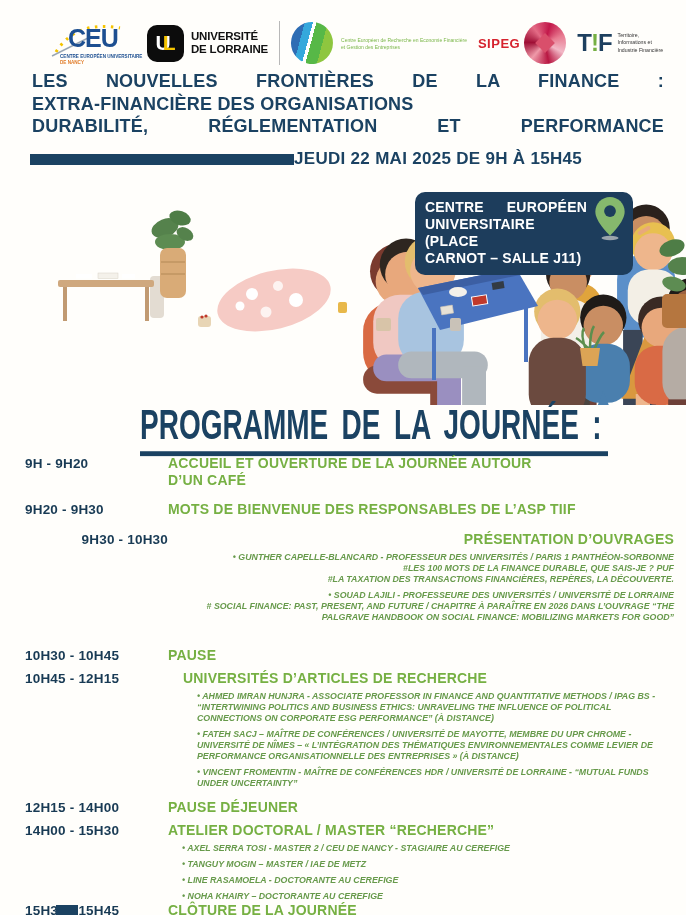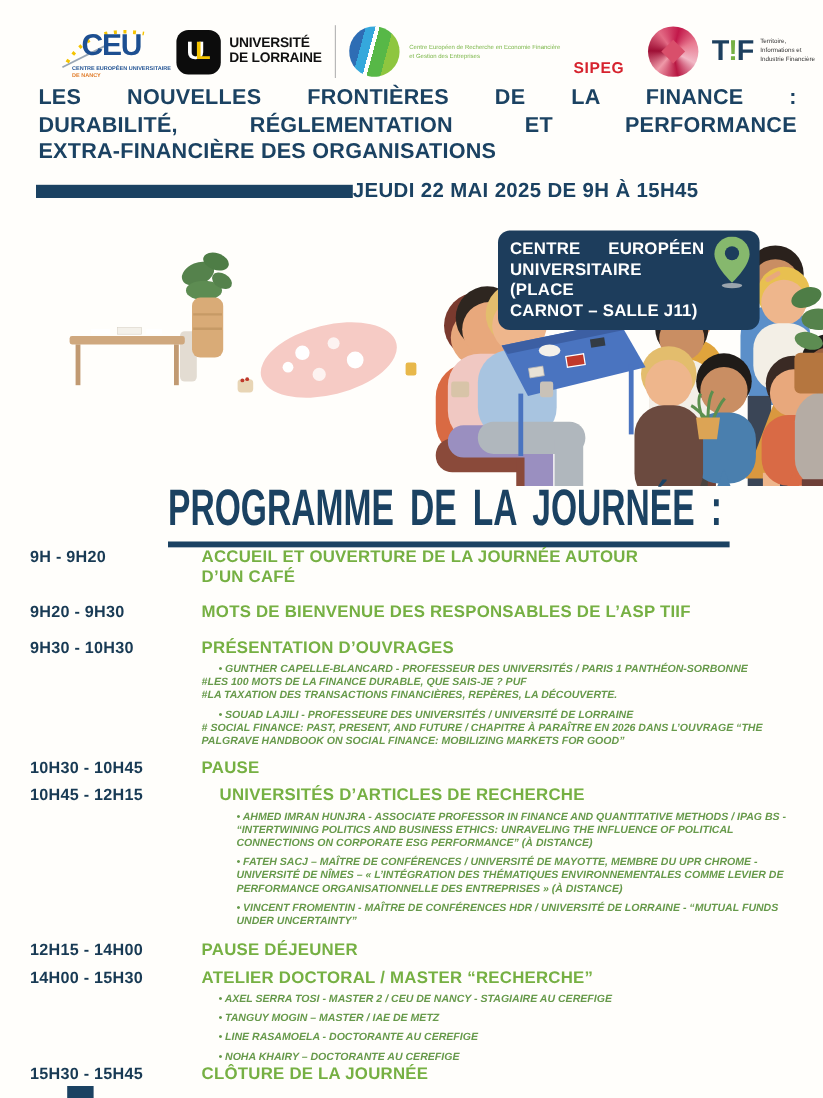--- a/index.html
+++ b/index.html
@@ -17,21 +17,21 @@
   .ul-box{width:37px;height:37px;background:#0c0c0c;border-radius:10px;display:flex;align-items:center;justify-content:center;font-weight:bold;font-size:21px;}
   .ul-box .u{color:#fff;}
   .ul-box .l{color:#f5c400;margin-left:-8px;}
   .ul-name{font-size:11.5px;font-weight:bold;color:#111;line-height:1.1;letter-spacing:-0.2px;}
   .logo-sep{width:1px;height:44px;background:#b8b8b8;flex:none;}
   .logo-cerefige{display:flex;align-items:center;gap:8px;flex:none;}
   .cerefige-swoosh{width:42px;height:42px;border-radius:50%;transform:rotate(-10deg);
      background:linear-gradient(115deg,#2e6db4 0 28%,#35a8dc 28% 42%,#ffffff 42% 48%,#57b847 48% 68%,#8ec63f 68% 100%);}
   .cerefige-name{font-size:22px;font-weight:bold;color:#1d3f5e;letter-spacing:0.5px;}
   .cerefige-sub{font-size:5px;color:#7ab648;line-height:1.3;margin-top:1px;}
-  .logo-sipeg{display:flex;align-items:flex-end;gap:20px;flex:none;}
+  .logo-sipeg{display:flex;align-items:center;gap:4px;flex:none;}
   .sipeg-name{font-size:13px;font-weight:bold;color:#d6232e;letter-spacing:0.5px;}
   .sipeg-gem{width:42px;height:42px;border-radius:50%;position:relative;
      background:conic-gradient(from 15deg,#c2184a,#e87a90,#f2b8c6,#b81742,#ef9aa9,#9e0f35,#e36b85,#c2184a);}
   .sipeg-core{position:absolute;left:14px;top:14px;width:14px;height:14px;background:#d94f6b;transform:rotate(45deg);}
   .logo-tiif{display:flex;align-items:center;gap:6px;flex:none;}
   .tiif-mono{font-size:24px;font-weight:bold;letter-spacing:-1px;color:#1d3f5e;}
   .tiif-mono .bang{color:#76b043;}
   .tiif-text{font-size:5.2px;color:#333;line-height:1.35;}
 
   
@@ -61,21 +61,21 @@
   .sched-time{font-size:13.5px;font-weight:bold;color:#183a54;letter-spacing:0.2px;padding-top:1px;}
   .sched-title{font-size:14px;font-weight:bold;color:#76b043;letter-spacing:0.2px;line-height:17px;white-space:pre-line;}
   .bullets{margin-top:4px;}
   .bullet{padding-left:14px;}
   .bullet + .bullet{margin-top:5px;}
   .bullet-lead{font-size:8.8px;font-weight:bold;font-style:italic;color:#679a4b;line-height:1.25;}
   .bullet-lead::before{content:"•  ";}
   .bullet-extra{font-size:8.8px;font-weight:bold;font-style:italic;color:#679a4b;line-height:1.25;margin-left:-14px;}
   .row-0{margin-bottom:12px;}
   .row-1{margin-bottom:13px;}
-  .row-2{margin-bottom:8px;}
+  .row-2{margin-bottom:24px;text-align:right;}
   .row-3{margin-bottom:6px;}
   .row-4{margin-bottom:10px;gap:15px;}
   .row-5{margin-bottom:6px;}
   .row-6{margin-bottom:0px;}
 
   .bottom-mark{position:absolute;left:56px;top:905px;width:22px;height:10px;background:#1b4262;}
 </style>
 </head>
 <body>
 
@@ -130,22 +130,22 @@
       <div class="tiif-text">
         <div>Territoire,</div>
         <div>Informations et</div>
         <div>Industrie Financière</div>
       </div>
     </div>
   </div>
 
   <div class="title-block">
     <div class="title-line">LES NOUVELLES FRONTIÈRES DE LA FINANCE :</div>
+    <div class="title-line last">EXTRA-FINANCIÈRE DES ORGANISATIONS</div>
     <div class="title-line">DURABILITÉ, RÉGLEMENTATION ET PERFORMANCE</div>
-    <div class="title-line last">EXTRA-FINANCIÈRE DES ORGANISATIONS</div>
   </div>
 
   <div class="date-row">
     <div class="date-bar"></div>
     <div class="date-text">JEUDI 22 MAI 2025 DE 9H À 15H45</div>
   </div>
 
   <div class="badge">
     <div class="badge-lines">
       <div class="badge-line">CENTRE EUROPÉEN</div>

